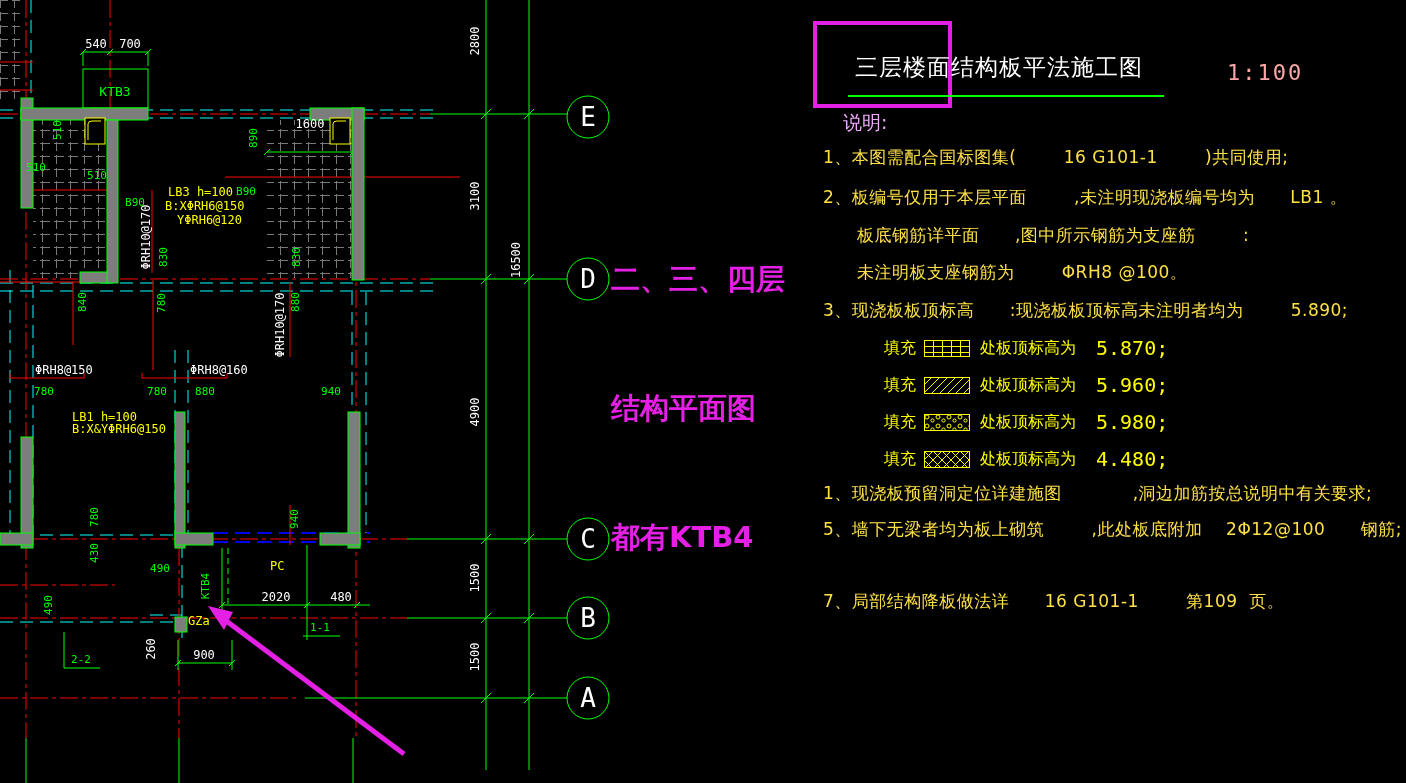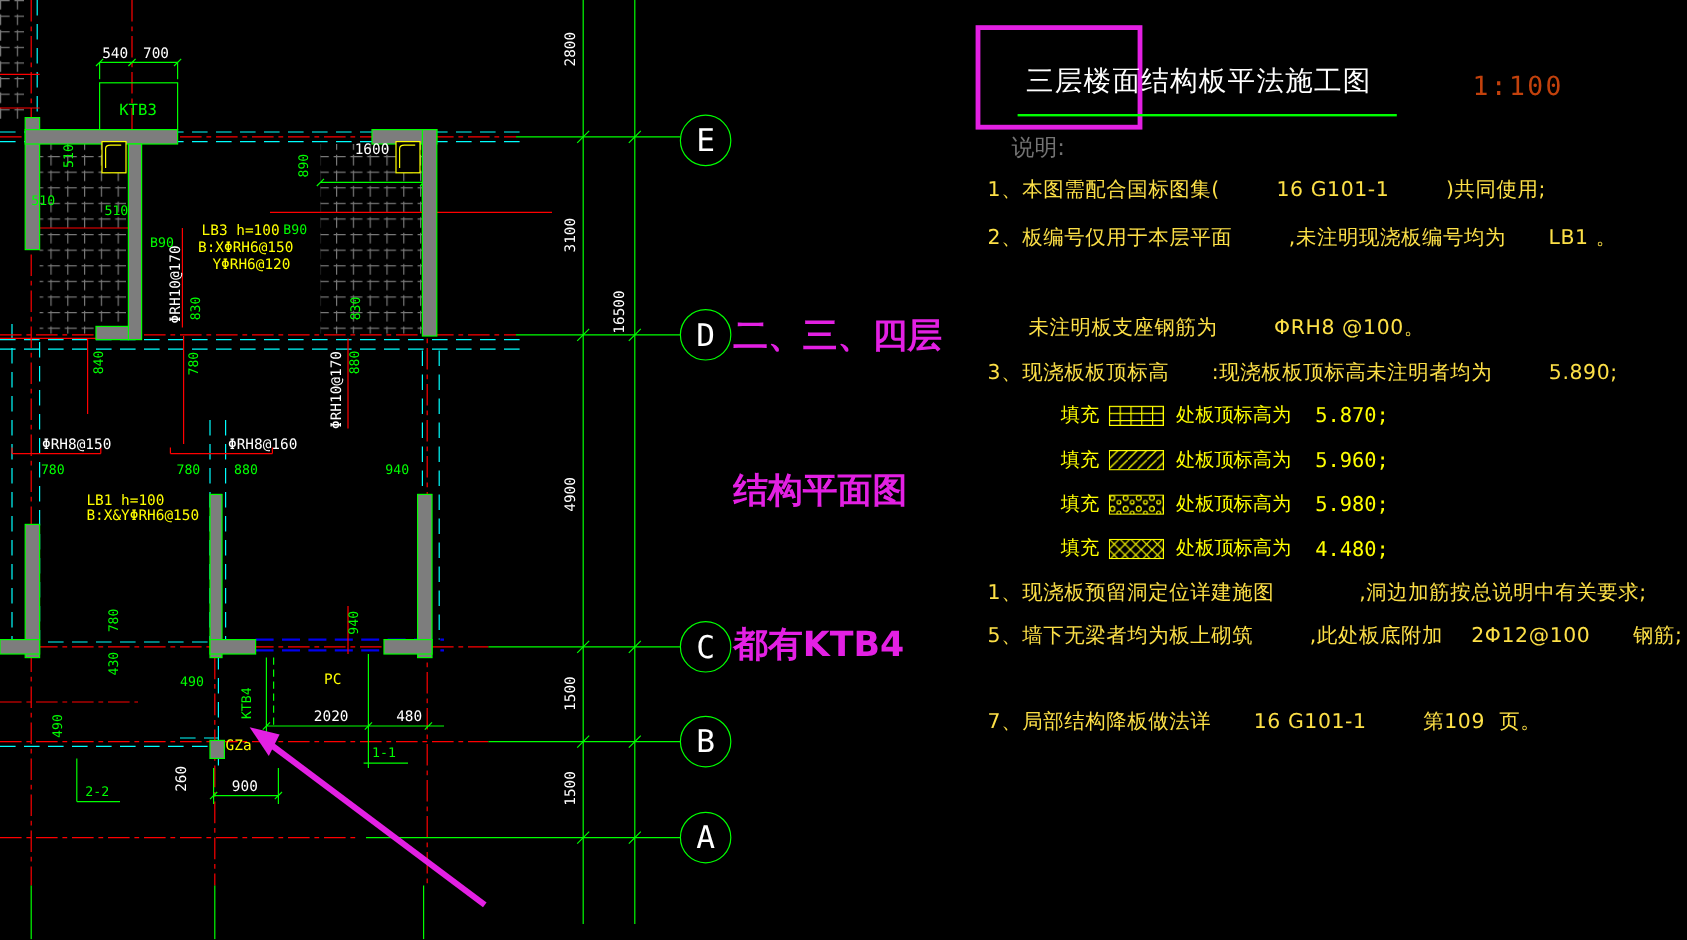--- a/index.html
+++ b/index.html
@@ -17,30 +17,30 @@
   svg .ycol{fill:#000;stroke:#ffff00;stroke-width:1;}
   svg text{font-family:"DejaVu Sans Mono","Liberation Mono",monospace;}
   svg .tw{fill:#ffffff;font-size:12px;text-anchor:middle;}
   svg .tws{fill:#ffffff;font-size:12px;text-anchor:start;}
   svg .tg{fill:#00ff00;font-size:11px;text-anchor:middle;}
   svg .ty{fill:#ffff00;font-size:12px;text-anchor:start;}
   svg .tb{fill:#ffffff;font-size:26px;text-anchor:middle;font-weight:200;}
   svg .tk{fill:#00ff00;font-size:13px;text-anchor:middle;}
   
   .title{position:absolute;left:855px;top:52px;color:#fff;font-size:23px;letter-spacing:1px;white-space:pre;}
-  .scale{position:absolute;left:1227px;top:60px;color:#c2410c;font-size:22px;letter-spacing:2px;
+  .scale{position:absolute;left:1227px;top:60px;color:#fca5a5;font-size:22px;letter-spacing:2px;
          font-family:"DejaVu Sans Mono","Liberation Mono",monospace;}
   .title-underline{position:absolute;left:848px;top:95px;width:316px;height:2px;background:#00ff00;}
   .title-box{position:absolute;left:813px;top:21px;width:131px;height:79px;border:4px solid #e320e3;}
-  .notes-head{position:absolute;left:843px;top:110px;color:#737373;font-size:19px;}
+  .notes-head{position:absolute;left:843px;top:110px;color:#f0abfc;font-size:19px;}
   .note{position:absolute;left:823px;color:#fde047;font-size:17px;white-space:pre;letter-spacing:0.5px;}
   .note.ind{left:857px;}
   .fillrow{position:absolute;left:884px;color:#ffff00;font-size:16px;display:flex;align-items:center;white-space:pre;}
   .fillrow .sw{margin:0 10px 0 8px;}
-  .fillrow .val{margin-left:20px;font-size:17px;font-family:"DejaVu Sans Mono","Liberation Mono",monospace;}
+  .fillrow .val{margin-left:20px;font-size:20px;font-family:"DejaVu Sans Mono","Liberation Mono",monospace;}
   
   .anno{position:absolute;left:611px;top:172px;color:#e320e3;font-size:29px;font-weight:bold;
         line-height:43px;white-space:pre;}
 </style>
 </head>
 <body>
 
 <div class="screen">
 
   <svg class="abs" style="left:0;top:0" width="660" height="783" viewBox="0 0 660 783">
@@ -214,20 +214,21 @@
 
   <div class="title-box"></div>
   <div class="title">三层楼面结构板平法施工图</div>
   <div class="scale">1:100</div>
   <div class="title-underline"></div>
 
   <div class="notes-head">说明:</div>
 
   <div class="note" style="top:146px">1、本图需配合国标图集(        16 G101-1        )共同使用;</div>
   <div class="note" style="top:186px">2、板编号仅用于本层平面        ,未注明现浇板编号均为      LB1 。</div>
+  <div class="note ind" style="top:224px">板底钢筋详平面      ,图中所示钢筋为支座筋        :</div>
   <div class="note ind" style="top:261px">未注明板支座钢筋为        ΦRH8 @100。</div>
   <div class="note" style="top:299px">3、现浇板板顶标高      :现浇板板顶标高未注明者均为        5.890;</div>
 
   <div class="fillrow" style="top:336px">
     <span>填充</span>
     <svg class="sw" width="46" height="17">
       <rect x="0.5" y="0.5" width="45" height="16" fill="url(#p-ladder)" stroke="#ffff00"></rect>
     </svg>
     <span>处板顶标高为</span>
     <span class="val">5.870;</span>

